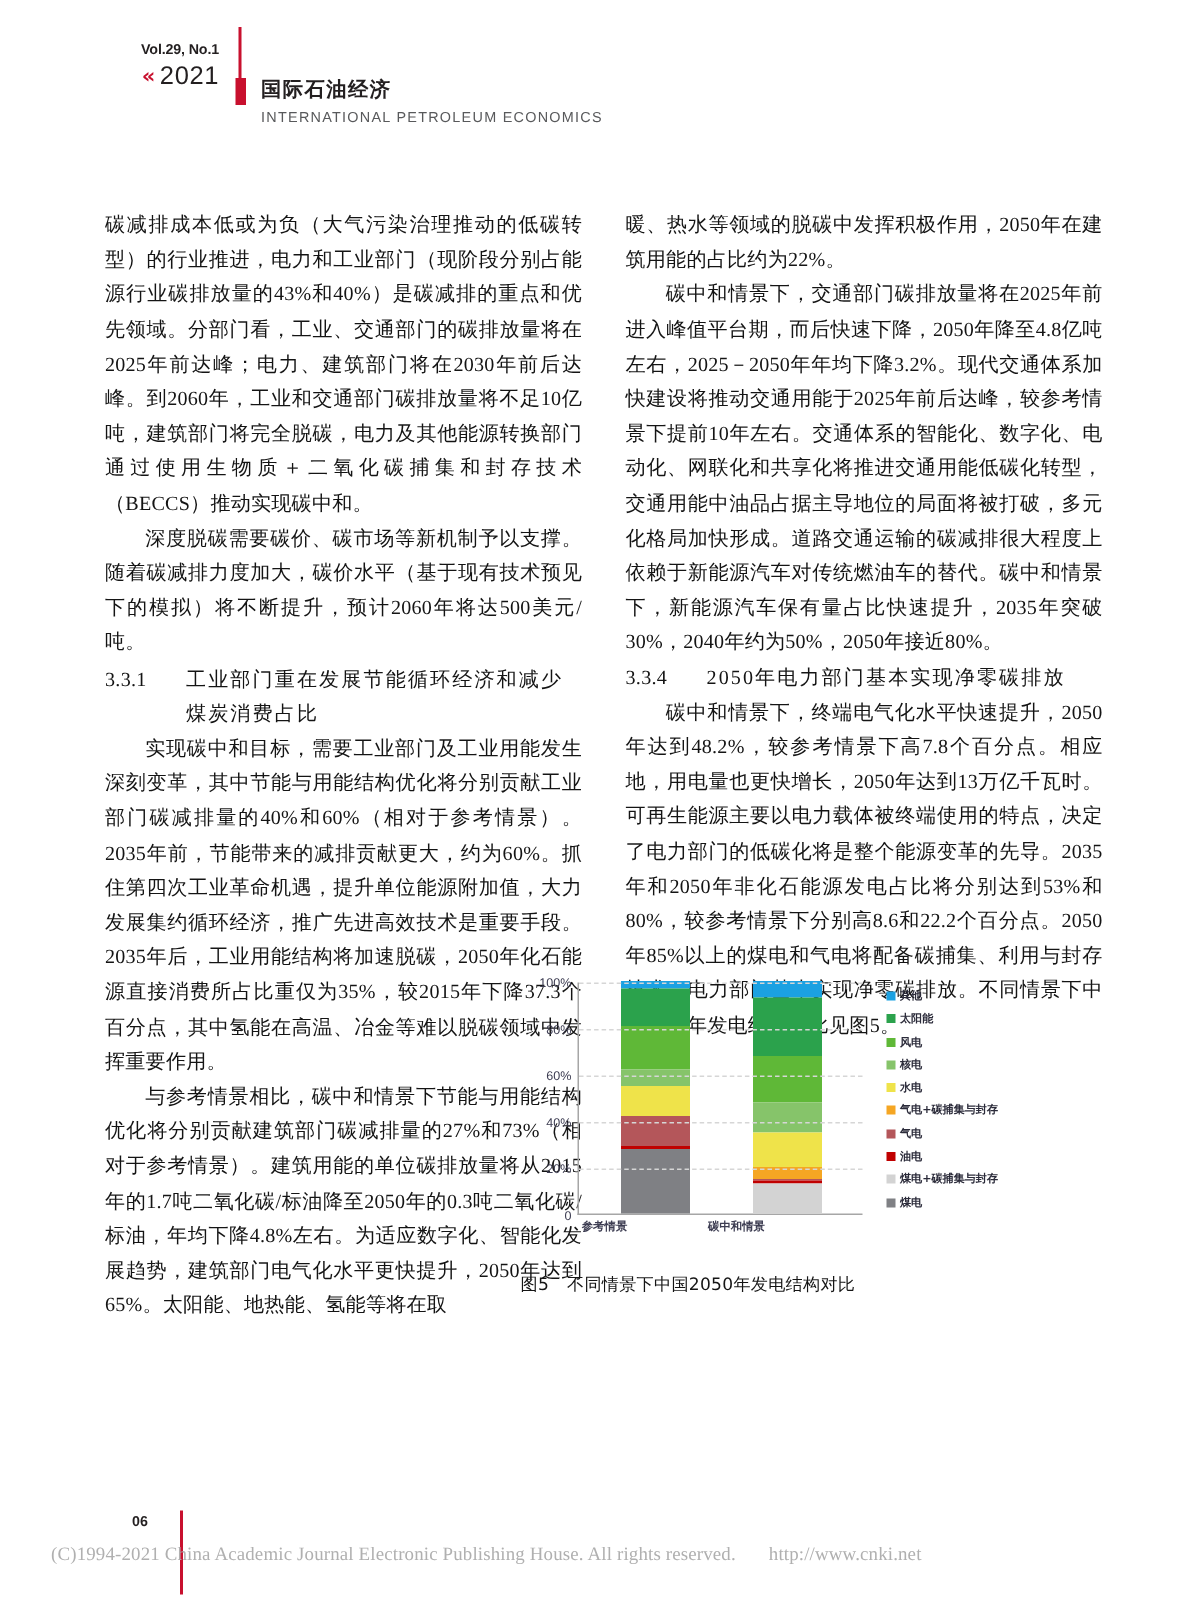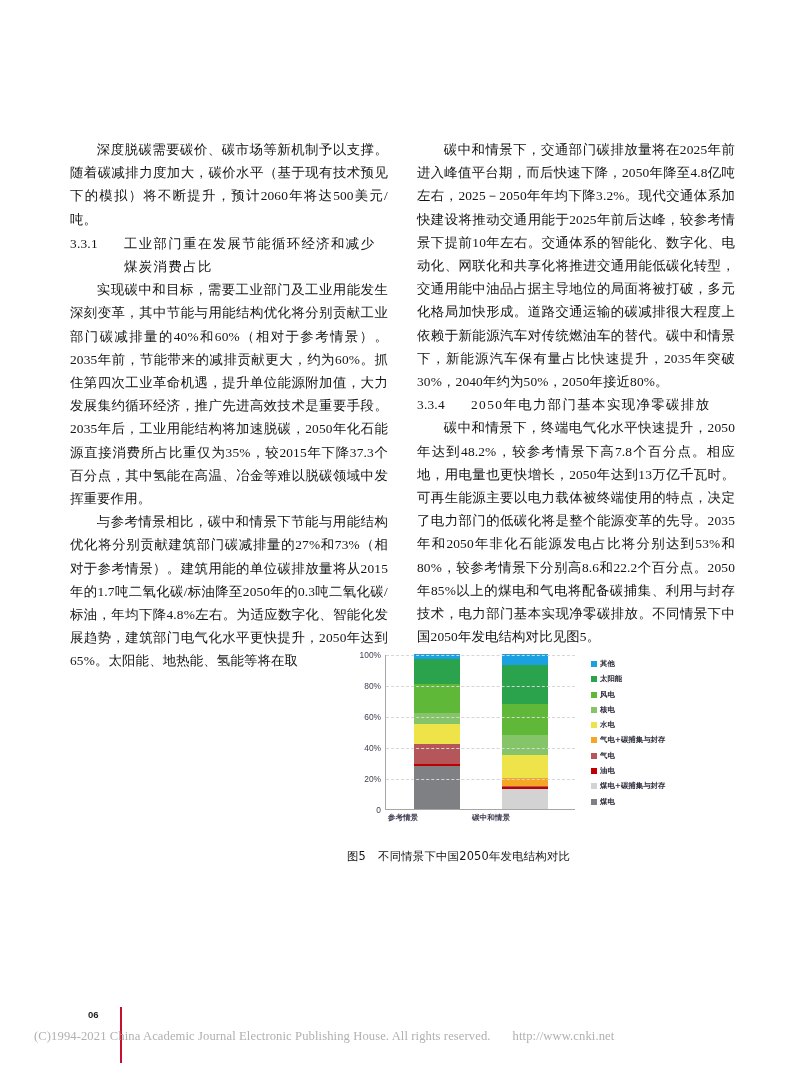--- a/index.html
+++ b/index.html
@@ -185,35 +185,52 @@
     font-size:12.6px;color:#b0b0b0;
     letter-spacing:0.1px;white-space:nowrap;
   }
   .cnki .url{margin-left:22px;}
 </style>
 </head>
 <body>
 
 <div class="page">
 
+  <div class="masthead">
+    <div class="mh-left">
+      <div class="mh-vol">Vol.29, No.1</div>
+      <div class="mh-year-row">
+        <span class="mh-chev">«</span>
+        <span class="mh-year">2021</span>
+      </div>
+    </div>
+    <div class="mh-rule"></div>
+    <div class="mh-rule-blk"></div>
+    <div class="mh-right">
+      <div class="mh-cn">国际石油经济</div>
+      <div class="mh-en">INTERNATIONAL PETROLEUM ECONOMICS</div>
+    </div>
+  </div>
 
   <div class="cols">
 
     <div class="col col-left">
+      <p class="tx">碳减排成本低或为负（大气污染治理推动的低碳转型）的行业推进，电力和工业部门（现阶段分别占能源行业碳排放量的43%和40%）是碳减排的重点和优先领域。分部门看，工业、交通部门的碳排放量将在2025年前达峰；电力、建筑部门将在2030年前后达峰。到2060年，工业和交通部门碳排放量将不足10亿吨，建筑部门将完全脱碳，电力及其他能源转换部门通过使用生物质＋二氧化碳捕集和封存技术（BECCS）推动实现碳中和。</p>
       <p class="tx ind">深度脱碳需要碳价、碳市场等新机制予以支撑。随着碳减排力度加大，碳价水平（基于现有技术预见下的模拟）将不断提升，预计2060年将达500美元/吨。</p>
       <div class="sp-sm"></div>
       <div>
         <span class="h-sub"><span class="num">3.3.1</span><span class="txt">工业部门重在发展节能循环经济和减少</span></span>
         <span class="h-sub-cont">煤炭消费占比</span>
       </div>
       <p class="tx ind">实现碳中和目标，需要工业部门及工业用能发生深刻变革，其中节能与用能结构优化将分别贡献工业部门碳减排量的40%和60%（相对于参考情景）。2035年前，节能带来的减排贡献更大，约为60%。抓住第四次工业革命机遇，提升单位能源附加值，大力发展集约循环经济，推广先进高效技术是重要手段。2035年后，工业用能结构将加速脱碳，2050年化石能源直接消费所占比重仅为35%，较2015年下降37.3个百分点，其中氢能在高温、冶金等难以脱碳领域中发挥重要作用。</p>
       <p class="tx ind">与参考情景相比，碳中和情景下节能与用能结构优化将分别贡献建筑部门碳减排量的27%和73%（相对于参考情景）。建筑用能的单位碳排放量将从2015年的1.7吨二氧化碳/标油降至2050年的0.3吨二氧化碳/标油，年均下降4.8%左右。为适应数字化、智能化发展趋势，建筑部门电气化水平更快提升，2050年达到65%。太阳能、地热能、氢能等将在取</p>
     </div>
 
     <div class="col col-right">
+      <p class="tx">暖、热水等领域的脱碳中发挥积极作用，2050年在建筑用能的占比约为22%。</p>
       <p class="tx ind">碳中和情景下，交通部门碳排放量将在2025年前进入峰值平台期，而后快速下降，2050年降至4.8亿吨左右，2025－2050年年均下降3.2%。现代交通体系加快建设将推动交通用能于2025年前后达峰，较参考情景下提前10年左右。交通体系的智能化、数字化、电动化、网联化和共享化将推进交通用能低碳化转型，交通用能中油品占据主导地位的局面将被打破，多元化格局加快形成。道路交通运输的碳减排很大程度上依赖于新能源汽车对传统燃油车的替代。碳中和情景下，新能源汽车保有量占比快速提升，2035年突破30%，2040年约为50%，2050年接近80%。</p>
       <div>
         <span class="h-sub"><span class="num">3.3.4</span><span class="txt">2050年电力部门基本实现净零碳排放</span></span>
       </div>
       <p class="tx ind">碳中和情景下，终端电气化水平快速提升，2050年达到48.2%，较参考情景下高7.8个百分点。相应地，用电量也更快增长，2050年达到13万亿千瓦时。可再生能源主要以电力载体被终端使用的特点，决定了电力部门的低碳化将是整个能源变革的先导。2035年和2050年非化石能源发电占比将分别达到53%和80%，较参考情景下分别高8.6和22.2个百分点。2050年85%以上的煤电和气电将配备碳捕集、利用与封存技术，电力部门基本实现净零碳排放。不同情景下中国2050年发电结构对比见图5。</p>
     </div>
   </div>
 
   <div class="figure">
     <div class="chart">

